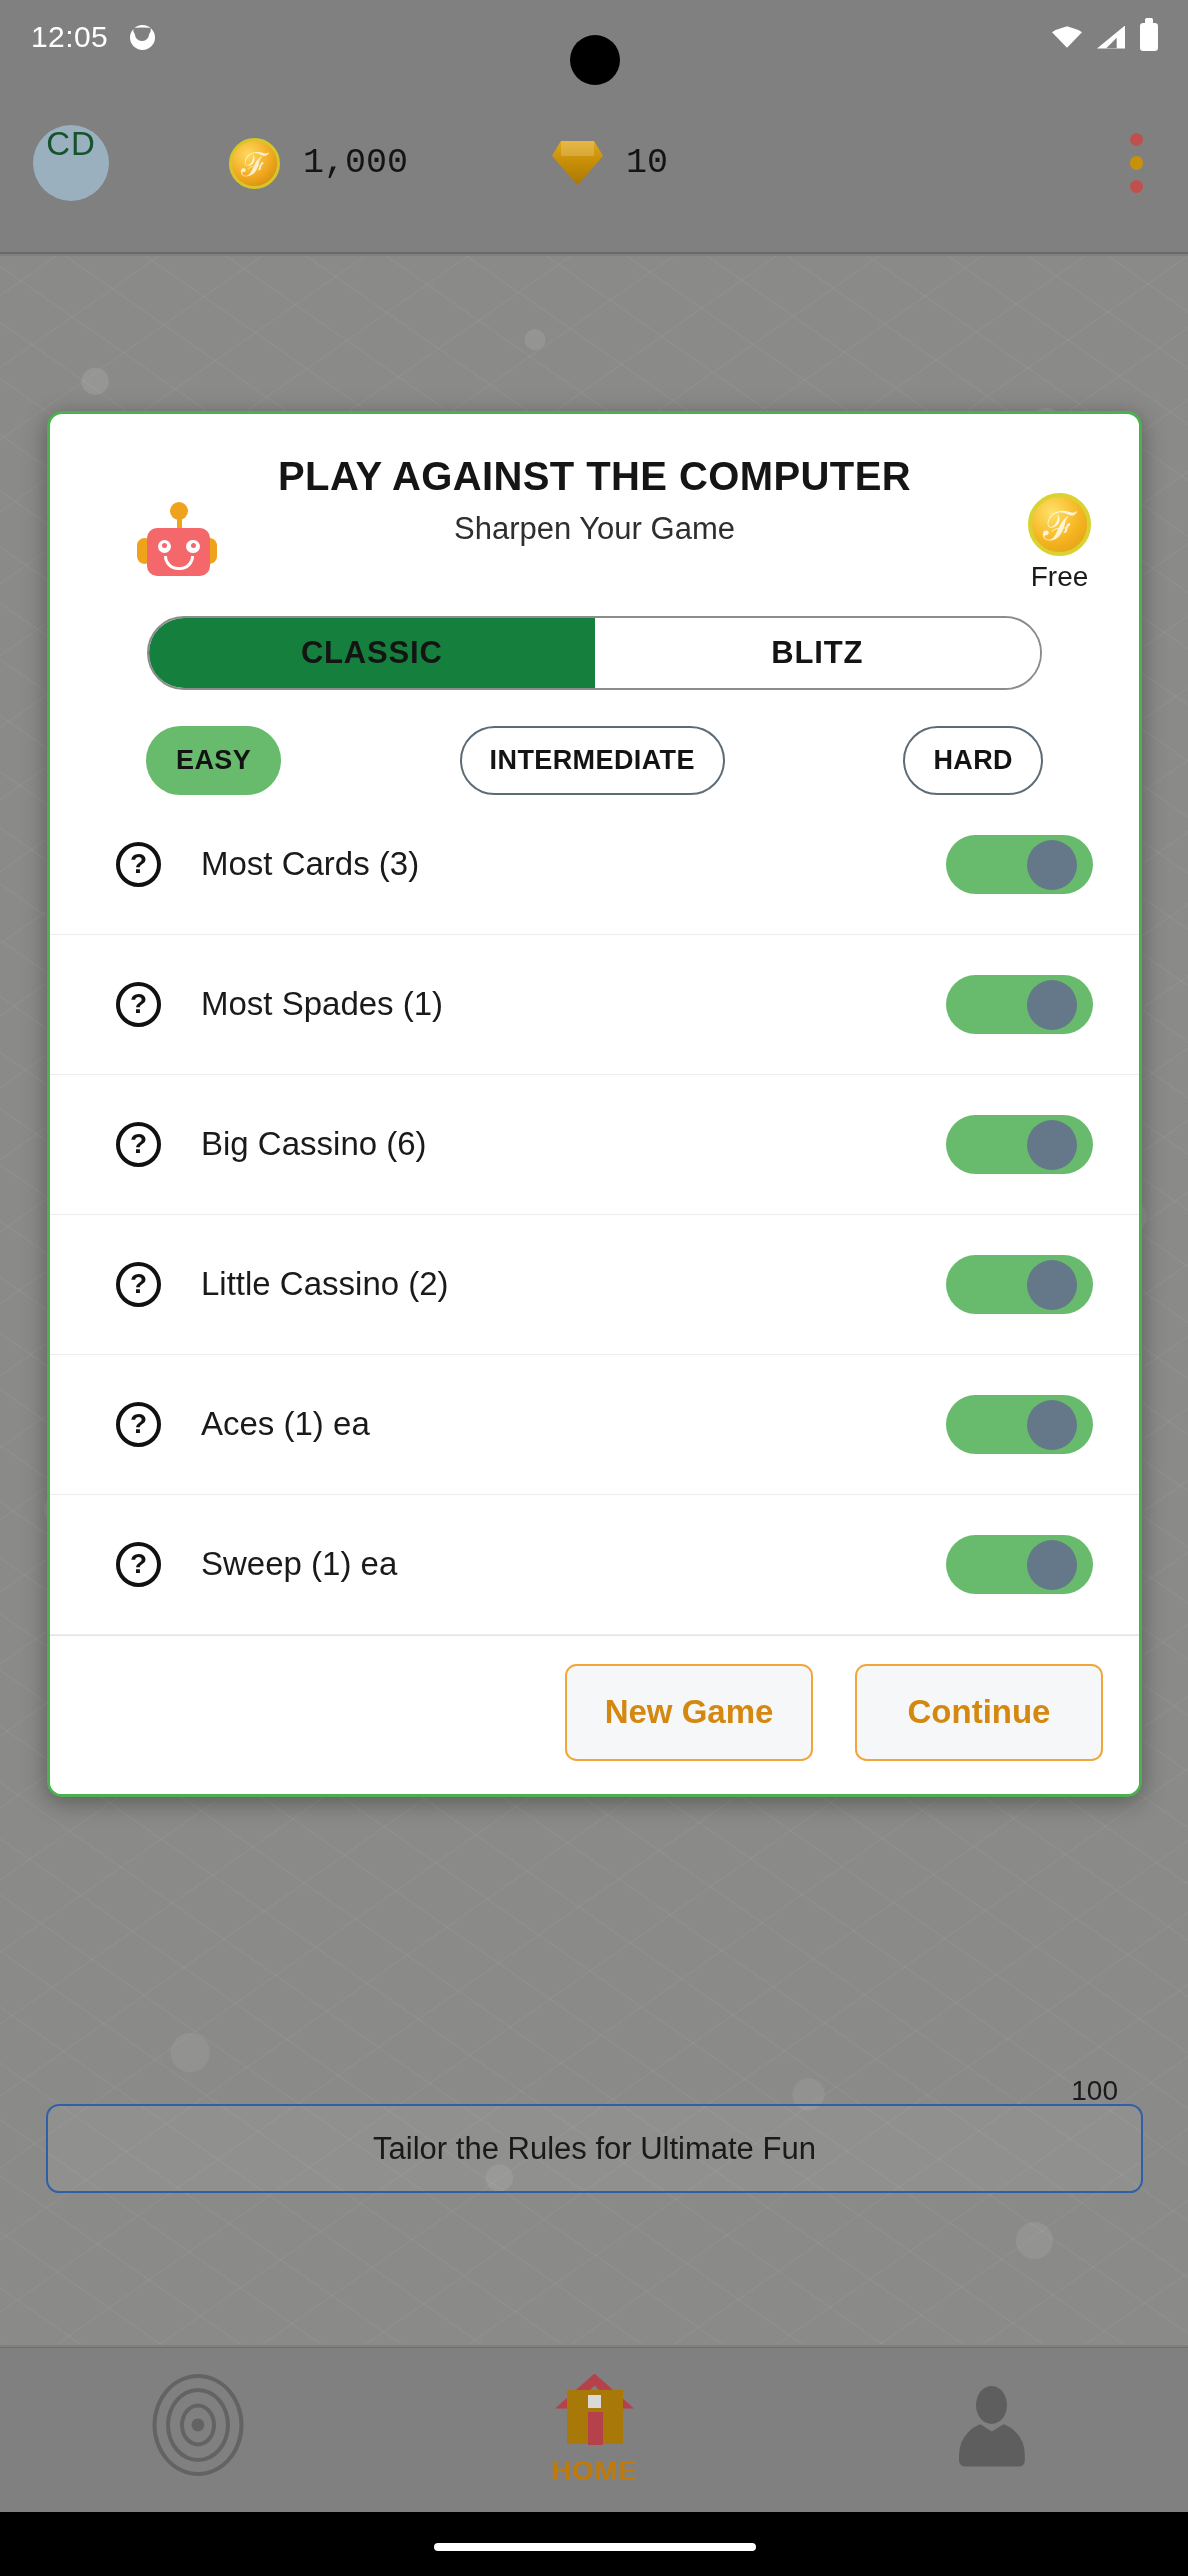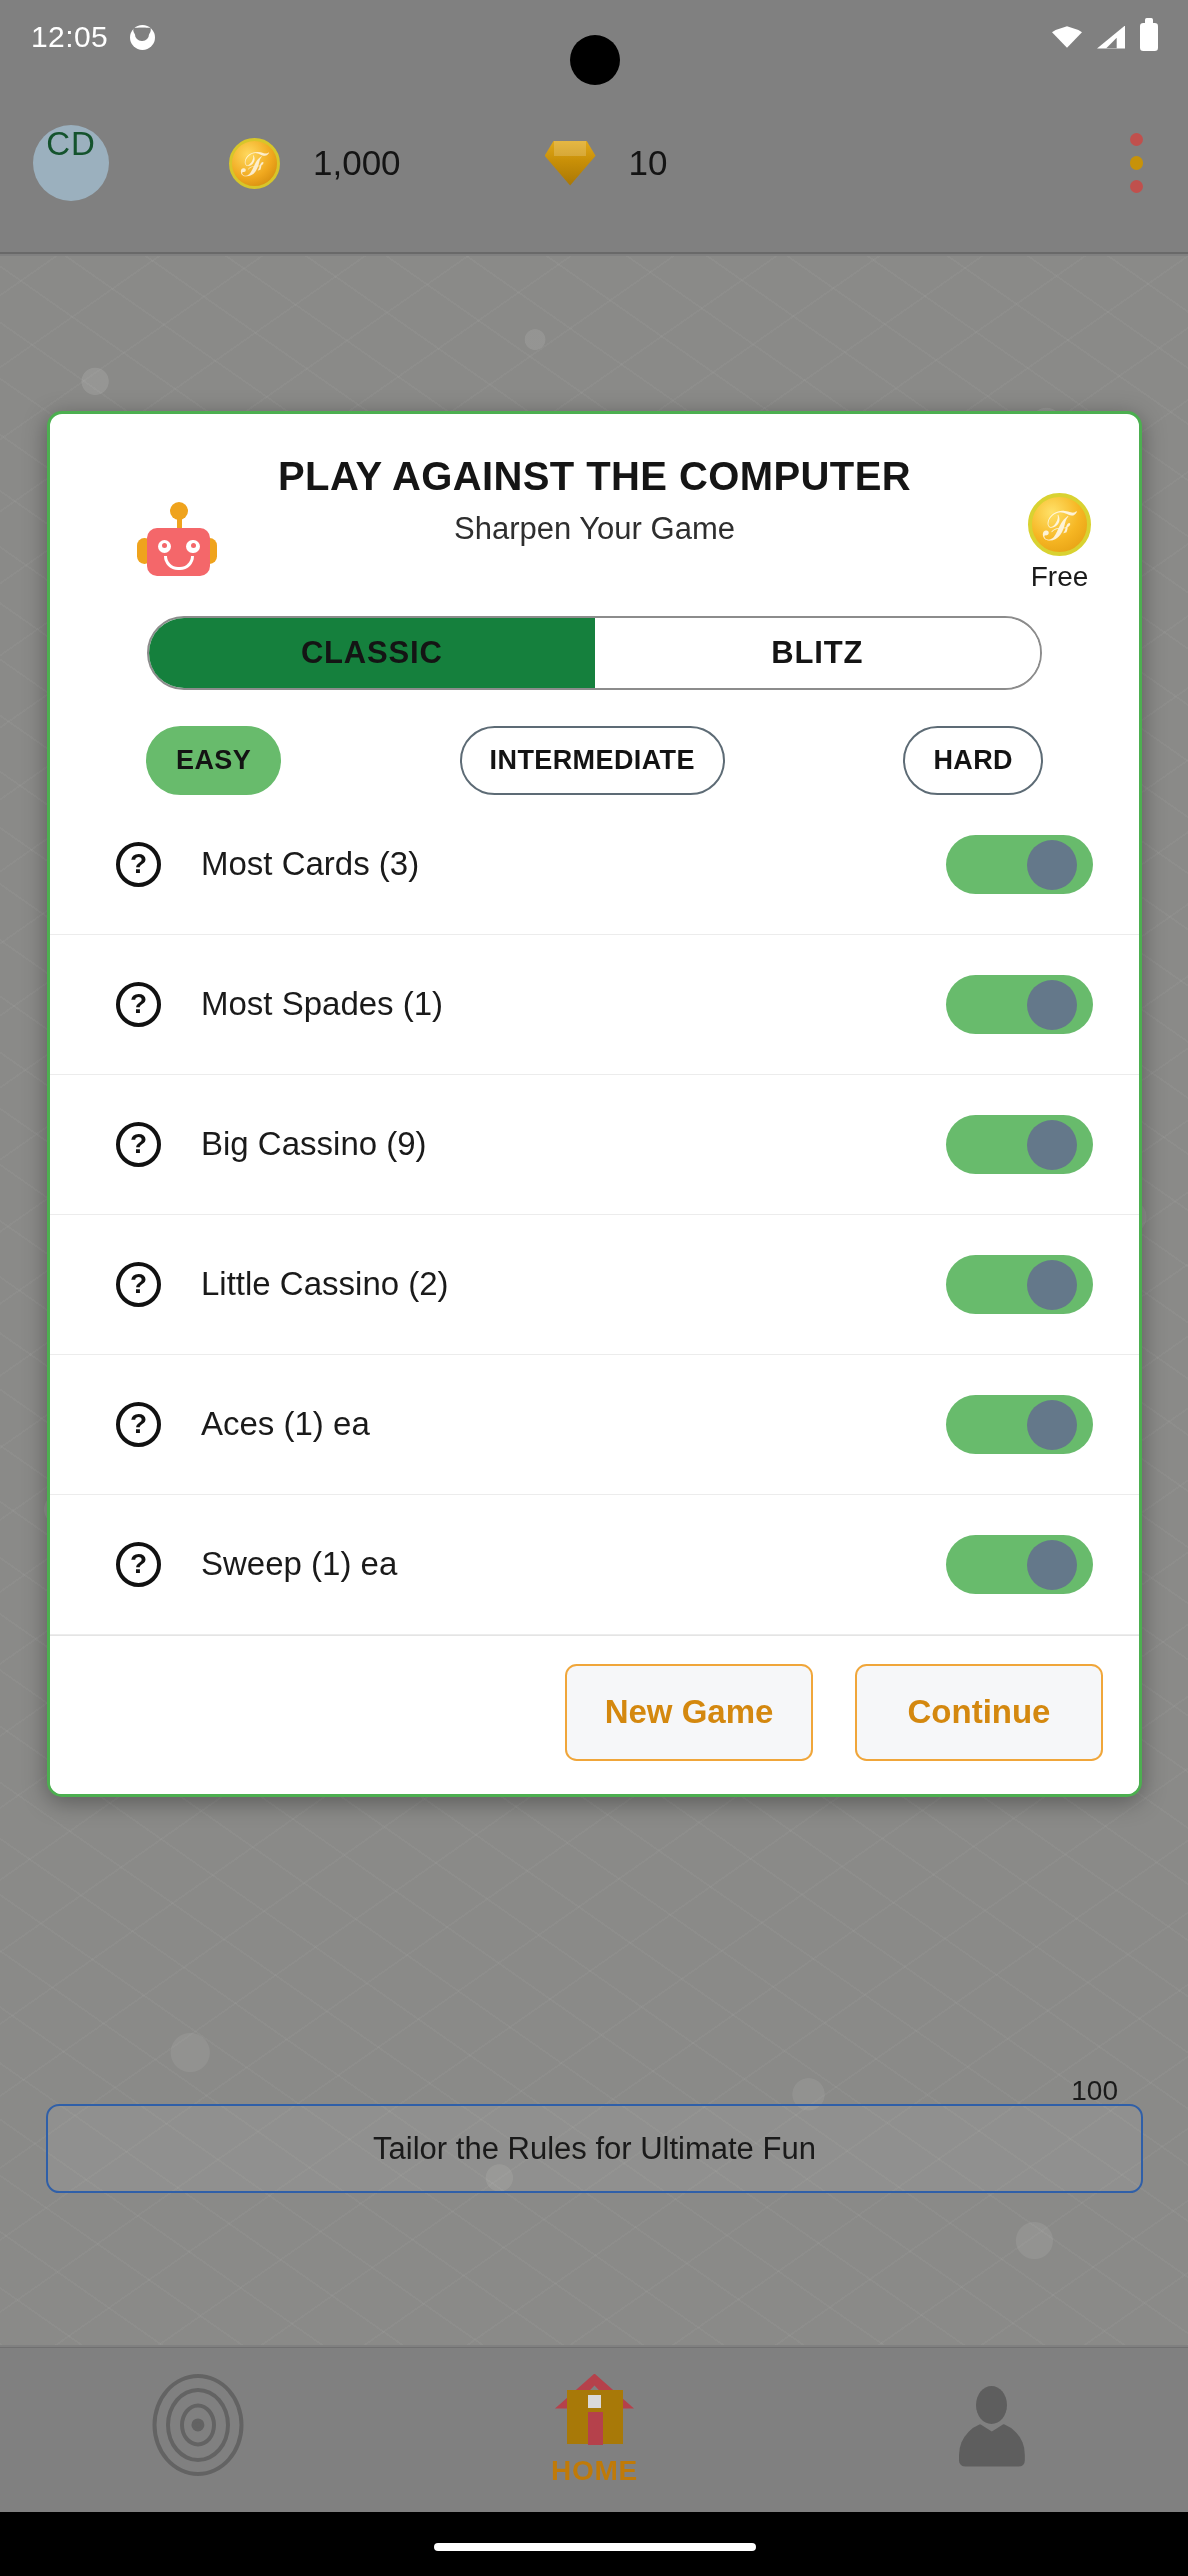--- a/index.html
+++ b/index.html
@@ -109,21 +109,21 @@
     padding: 0 33px;
     z-index: 10;
     border-bottom: 2.5px solid rgba(0,0,0,.18);
   }
   .avatar {
     width: 76px; height: 76px; border-radius: 50%;
     background: #9bb0be;
     display: flex; justify-content: center;
     font-size: 33px; color: #14532d; letter-spacing: 0.8px;
   }
-  .currency { display: flex; align-items: center; gap: 33px; }
+  .currency { display: flex; align-items: center; gap: 23px; font-family: Liberation Mono, monospace; }
   .coin-chip {
     width: 51px; height: 51px; border-radius: 50%;
     background: radial-gradient(circle at 36% 30%, #ffd95e 0%, #f0a81e 55%, #c77f08 100%);
     border: 3.3px solid #d7c62a;
     position: relative; overflow: hidden;
   }
   .coin-chip::after{
     content:"ℱ"; position:absolute; inset:0;
     display:flex; align-items:center; justify-content:center;
     font-size:33px; color: rgba(255,255,255,.75);
@@ -518,21 +518,21 @@
       <div class="rulerow">
         <div class="help-icon">?</div>
         <div class="rule-label">Most Spades (1)</div>
         <div class="toggle">
             <div class="thumb"></div>
           </div>
       </div>
 
       <div class="rulerow">
         <div class="help-icon">?</div>
-        <div class="rule-label">Big Cassino (9)</div>
+        <div class="rule-label">Big Cassino (6)</div>
         <div class="toggle">
             <div class="thumb"></div>
           </div>
       </div>
 
       <div class="rulerow">
         <div class="help-icon">?</div>
         <div class="rule-label">Little Cassino (2)</div>
         <div class="toggle">
             <div class="thumb"></div>

